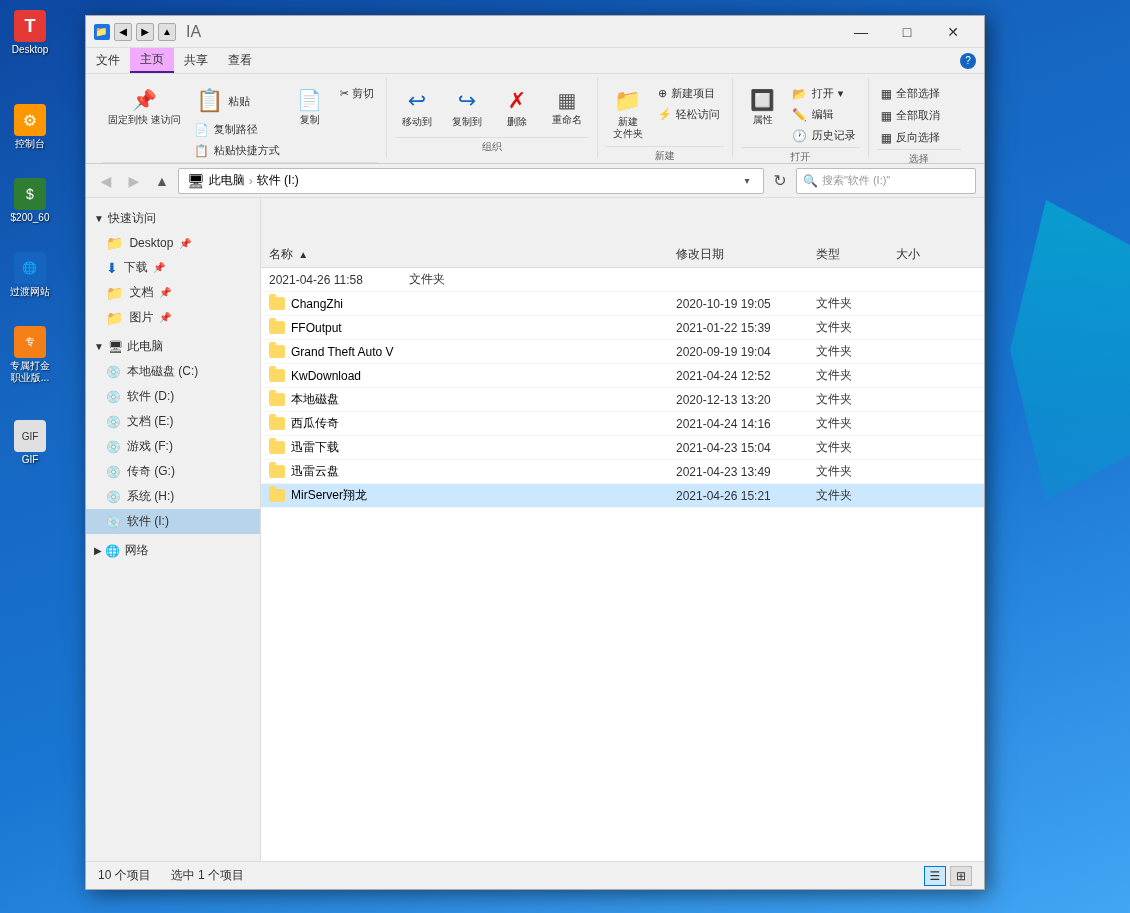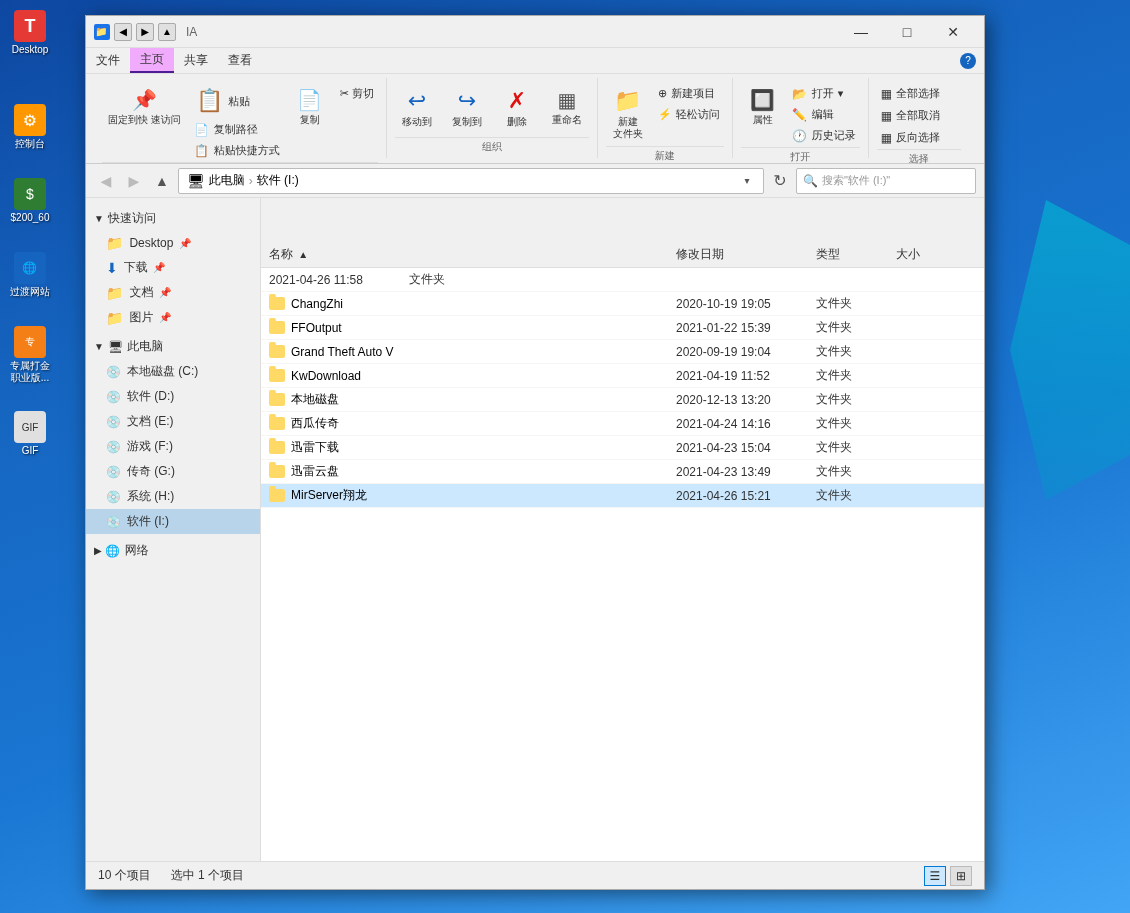--- a/index.html
+++ b/index.html
@@ -450,37 +450,37 @@
     <span class="icon-label">$200_60</span>
   </div>
   <div class="desktop-icon" style="margin-top:20px;">
     <div class="icon-img" style="background:#1565c0;font-size:12px;color:white;">🌐</div>
     <span class="icon-label">过渡网站</span>
   </div>
   <div class="desktop-icon" style="margin-top:20px;">
     <div class="icon-img" style="background:#f57f17;font-size:10px;color:white;text-align:center;padding:2px;">专</div>
     <span class="icon-label">专属打金<br>职业版...</span>
   </div>
-  <div class="desktop-icon" style="margin-top:19px;">
+  <div class="desktop-icon" style="margin-top:28px;">
     <div class="icon-img" style="background:#e0e0e0;font-size:10px;color:#333;">GIF</div>
     <span class="icon-label">GIF</span>
   </div>
 </div>
 
 <div class="cyan-shape"></div>
 
 <div class="explorer">
 
   <div class="title-bar">
     <div class="title-bar-left">
       <div class="win-icon">📁</div>
       <div class="title-bar-btn">◀</div>
       <div class="title-bar-btn">▶</div>
       <div class="title-bar-btn">▲</div>
-      <span style="color:#666;font-size:12px;margin-left:6px;">IA</span>
+      <span style="color:#666;font-size:16px;margin-left:6px;">IA</span>
     </div>
     <div class="title-controls">
       <div class="ctrl-btn">—</div>
       <div class="ctrl-btn">□</div>
       <div class="ctrl-btn close">✕</div>
     </div>
   </div>
 
   <div class="menu-bar">
     <div class="menu-item">文件</div>
@@ -771,21 +771,21 @@
         <div class="file-date">2020-09-19 19:04</div>
         <div class="file-type">文件夹</div>
         <div class="file-size"></div>
       </div>
 
       <div class="file-row">
         <div class="file-name-cell">
           <div class="folder-icon-sm"></div>
           <span>KwDownload</span>
         </div>
-        <div class="file-date">2021-04-19 11:52</div>
+        <div class="file-date">2021-04-24 12:52</div>
         <div class="file-type">文件夹</div>
         <div class="file-size"></div>
       </div>
 
       <div class="file-row">
         <div class="file-name-cell">
           <div class="folder-icon-sm"></div>
           <span>本地磁盘</span>
         </div>
         <div class="file-date">2020-12-13 13:20</div>

